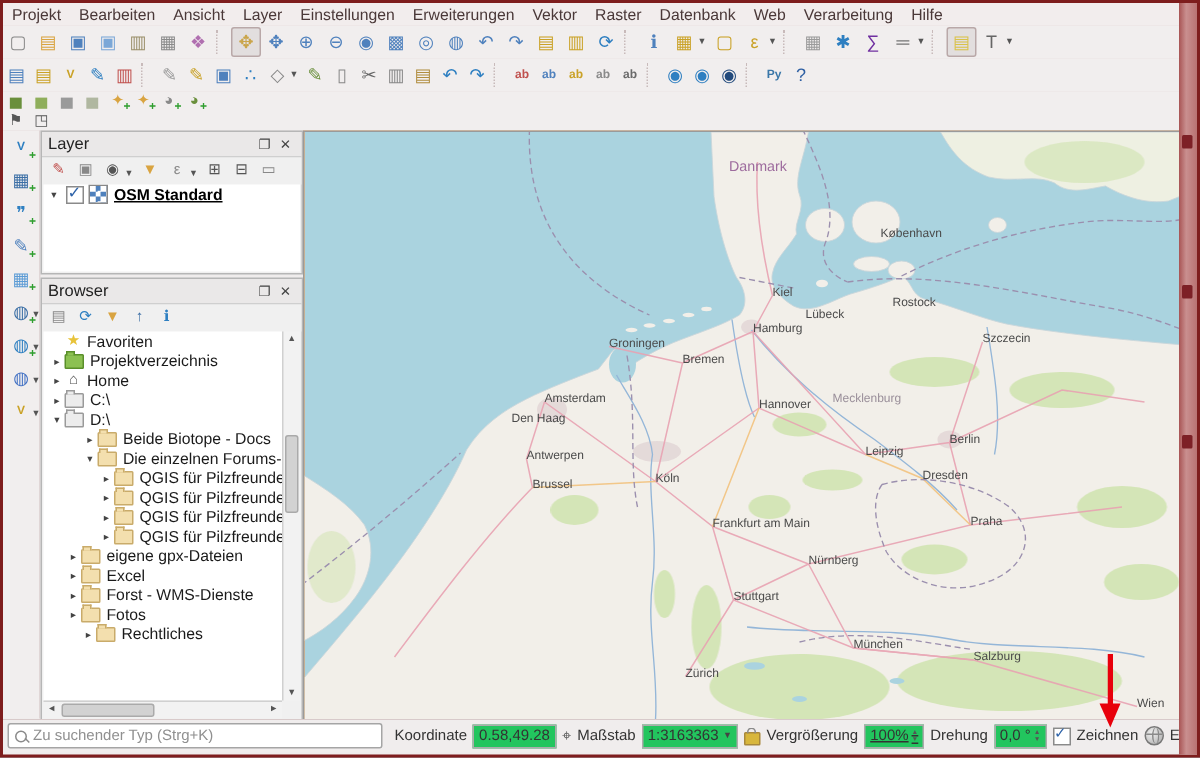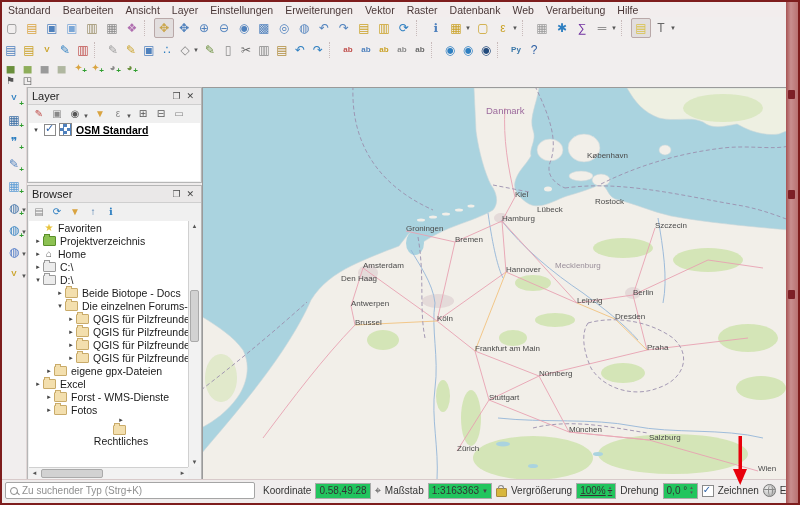--- a/index.html
+++ b/index.html
@@ -107,21 +107,21 @@
       background:linear-gradient(to right,#a85454,#c98f8f 40%,#b97272);}
   #rightstrip .mark{position:absolute;left:2px;width:7px;height:9px;background:#7d2026;border-radius:1px;}
   .coordicon{font-size:11px;color:#555;flex:none;}
 </style>
 </head>
 <body>
 
 <div id="win">
 
   <div class="menubar" id="menubar">
-      <span class="menuitem">Standard</span>
+      <span class="menuitem">Projekt</span>
       <span class="menuitem">Bearbeiten</span>
       <span class="menuitem">Ansicht</span>
       <span class="menuitem">Layer</span>
       <span class="menuitem">Einstellungen</span>
       <span class="menuitem">Erweiterungen</span>
       <span class="menuitem">Vektor</span>
       <span class="menuitem">Raster</span>
       <span class="menuitem">Datenbank</span>
       <span class="menuitem">Web</span>
       <span class="menuitem">Verarbeitung</span>
@@ -519,36 +519,36 @@
         <div class="trow" style="padding-left: 37px;">
           <span class="exp">▸</span>
           <span class="fldr"></span>
           <span>QGIS für Pilzfreunde Teil 4 –</span>
         </div>
         <div class="trow" style="padding-left: 15px;">
           <span class="exp">▸</span>
           <span class="fldr"></span>
           <span>eigene gpx-Dateien</span>
         </div>
-        <div class="trow" style="padding-left: 4px;">
+        <div class="trow" style="padding-left: 15px;">
           <span class="exp">▸</span>
           <span class="fldr"></span>
           <span>Excel</span>
         </div>
         <div class="trow" style="padding-left: 15px;">
           <span class="exp">▸</span>
           <span class="fldr"></span>
           <span>Forst - WMS-Dienste</span>
         </div>
         <div class="trow" style="padding-left: 15px;">
           <span class="exp">▸</span>
           <span class="fldr"></span>
           <span>Fotos</span>
         </div>
-        <div class="trow" style="padding-left: 25px; flex-direction: column;">
+        <div class="trow" style="padding-left: 25px;">
           <span class="exp">▸</span>
           <span class="fldr"></span>
           <span>Rechtliches</span>
         </div>
       </div>
     <div class="vscroll">
       <span class="sarrow" style="top:0;">▲</span>
       <div class="thumb"></div>
       <span class="sarrow" style="bottom:0;">▼</span>
     </div>

